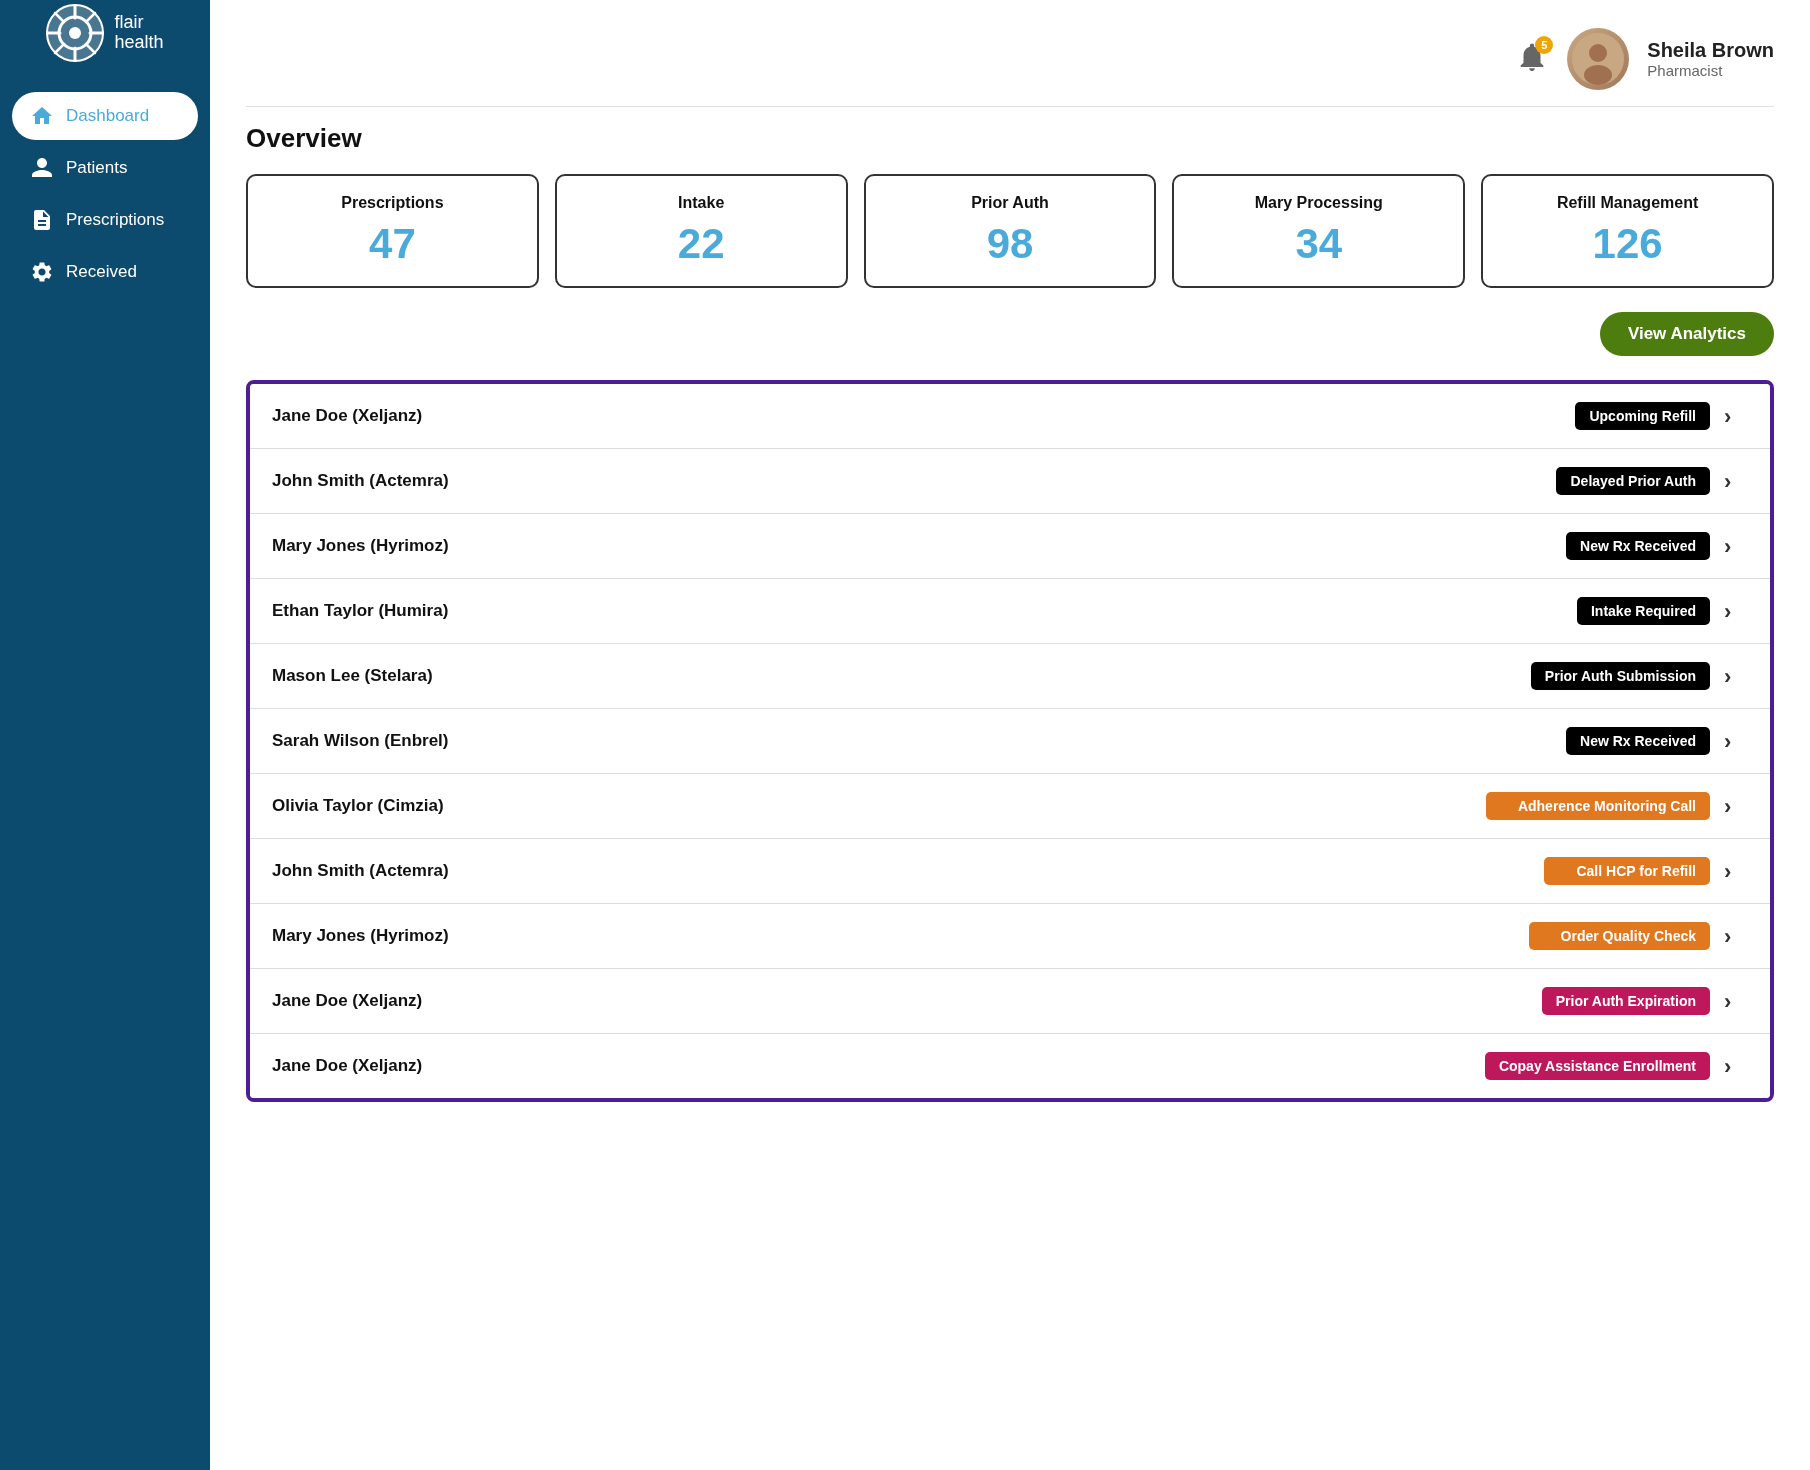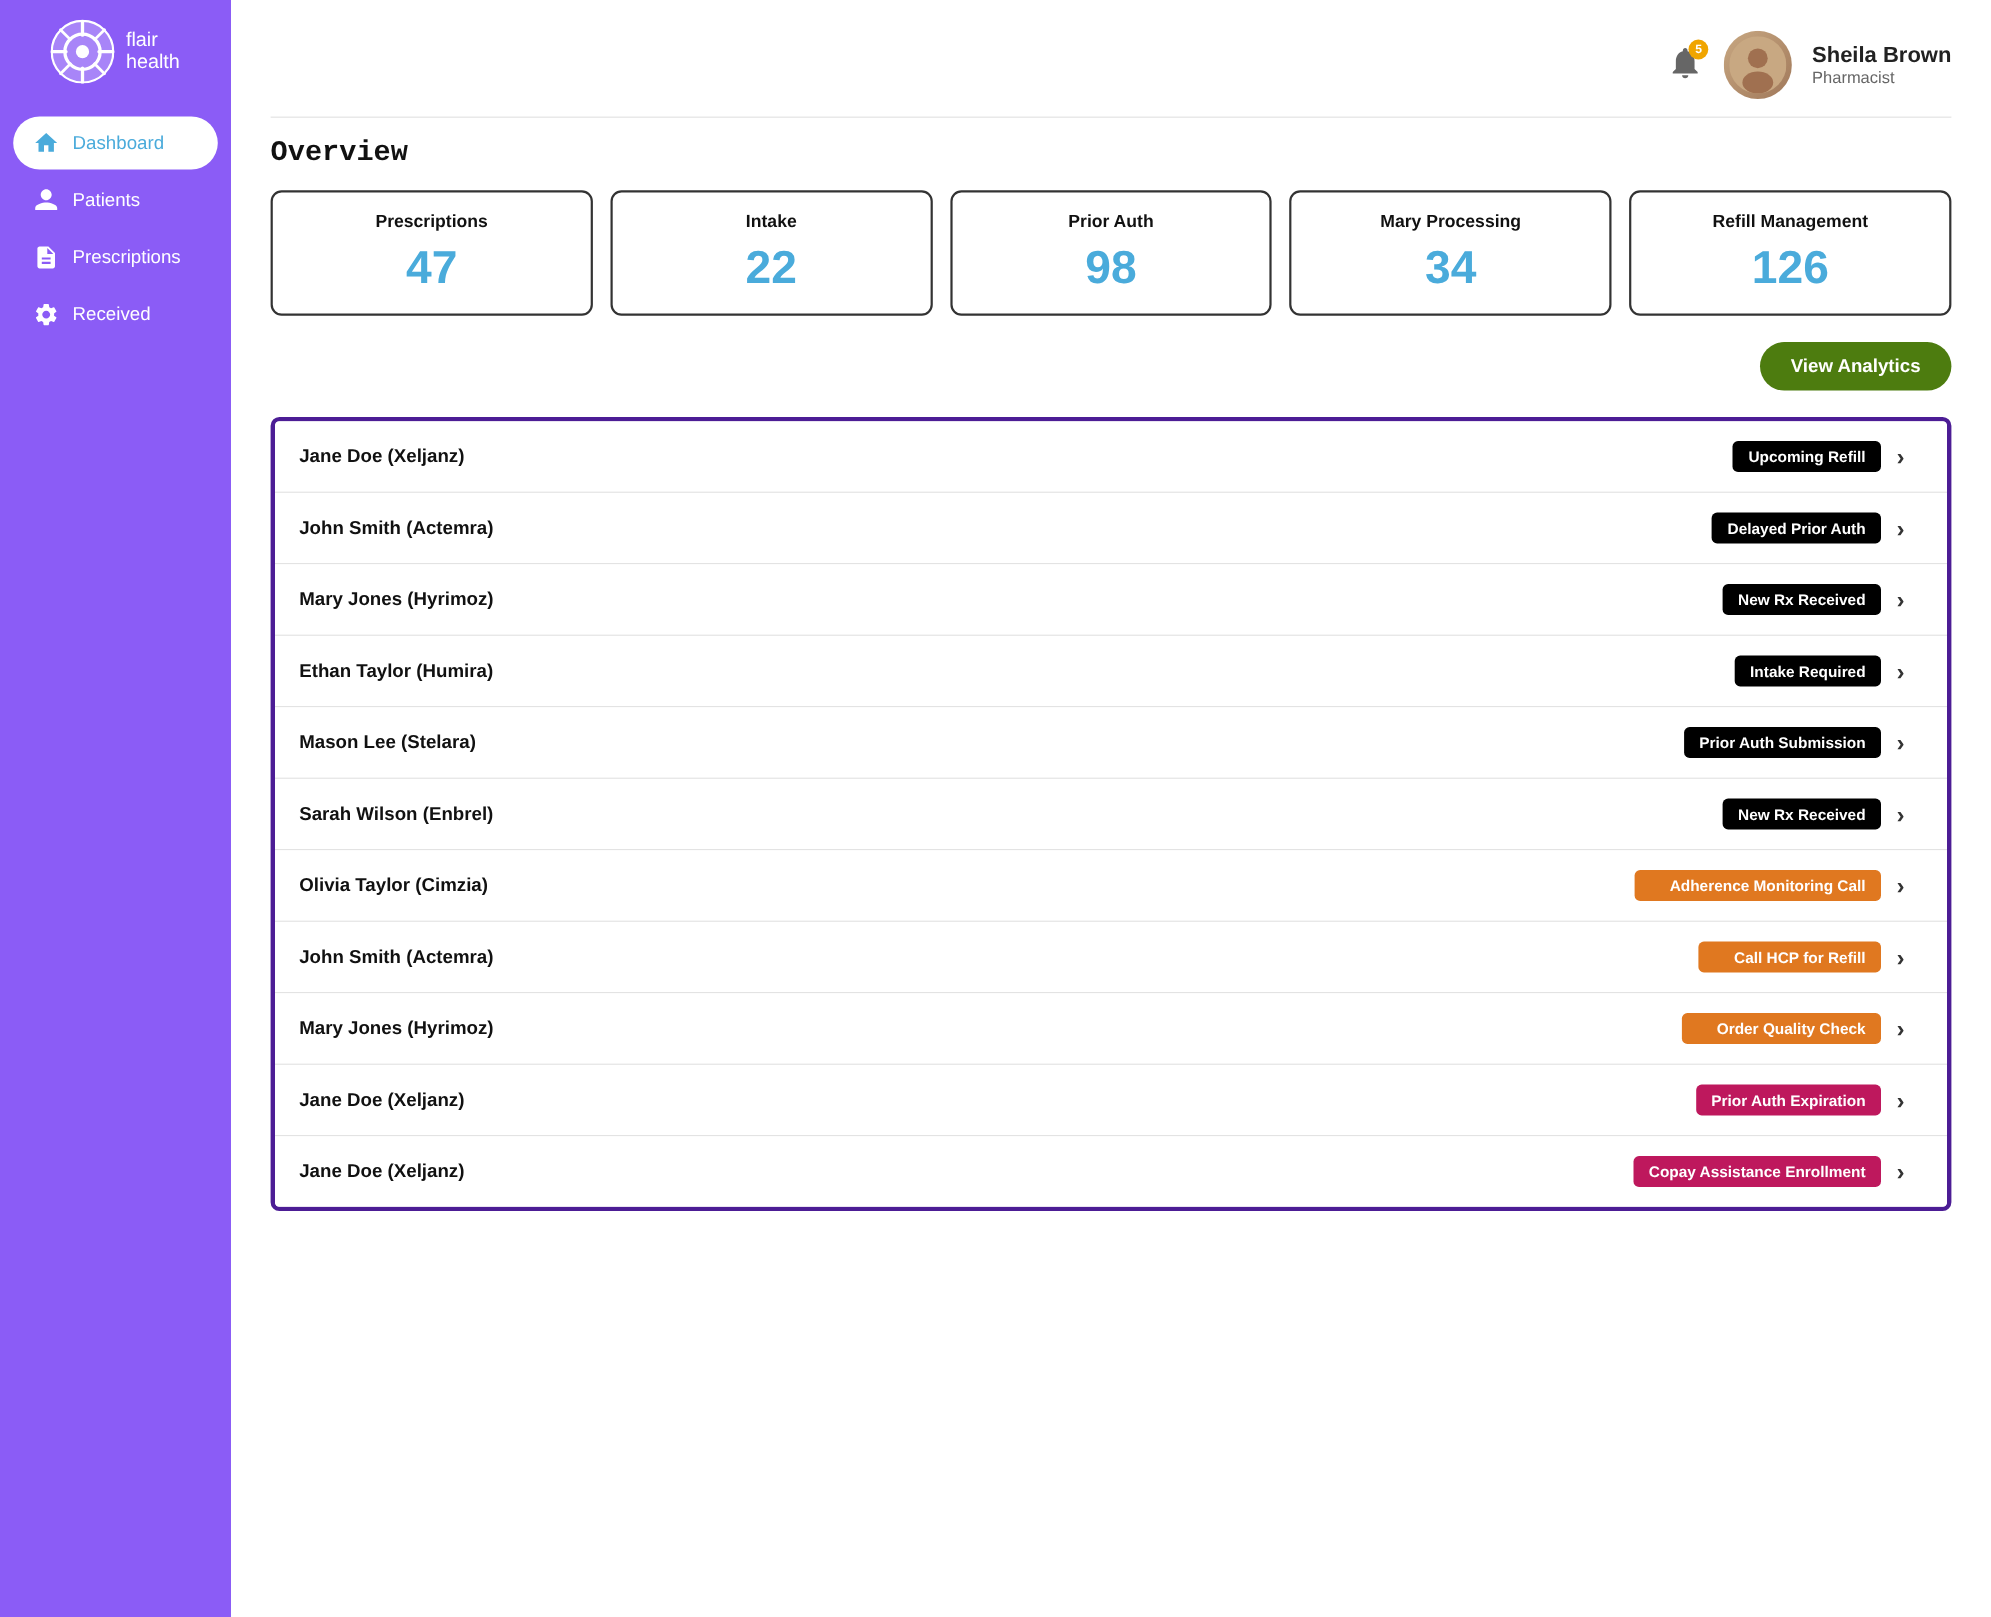--- a/index.html
+++ b/index.html
@@ -1,26 +1,26 @@
 <!DOCTYPE html>
 <html><head>
   <meta charset="utf-8">
   <style>
     * { box-sizing: border-box; margin: 0; padding: 0; }
     body { font-family: -apple-system, BlinkMacSystemFont, 'Segoe UI', sans-serif; background: #f5f5f5; display: flex; min-height: 100vh; }
 
     
     .sidebar {
       width: 210px;
-      background: #8b5cf6;
+      background: #0c4a6e;
       min-height: 100vh;
       display: flex;
       flex-direction: column;
       align-items: center;
-      padding-top: 18px;
+      padding-top: 4px;
       flex-shrink: 0;
     }
     .logo-area {
       display: flex;
       align-items: center;
       gap: 10px;
       margin-bottom: 30px;
       padding: 0 16px;
     }
     .logo-icon {
@@ -136,21 +136,20 @@
     .user-info { text-align: left; }
     .user-name { font-size: 20px; font-weight: 700; color: #222; }
     .user-role { font-size: 15px; color: #666; }
 
     
     .section-title {
       font-size: 26px;
       font-weight: 700;
       color: #111;
       margin-bottom: 20px;
-      font-family: Liberation Mono, monospace;
     }
     .stats-grid {
       display: flex;
       gap: 16px;
       margin-bottom: 24px;
       flex-wrap: wrap;
     }
     .stat-card {
       border: 2px solid #333;
       border-radius: 10px;

